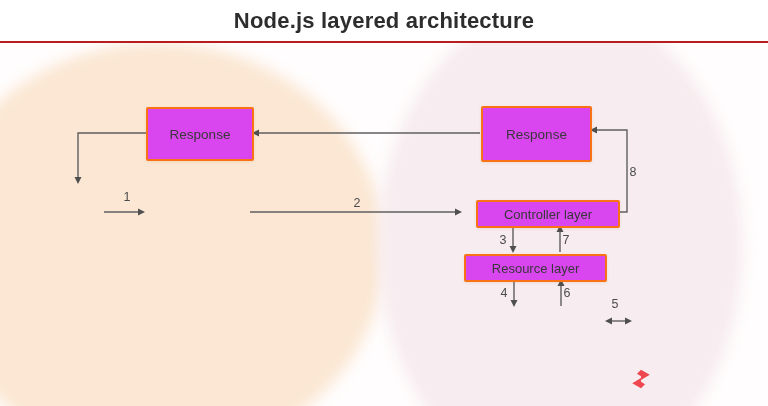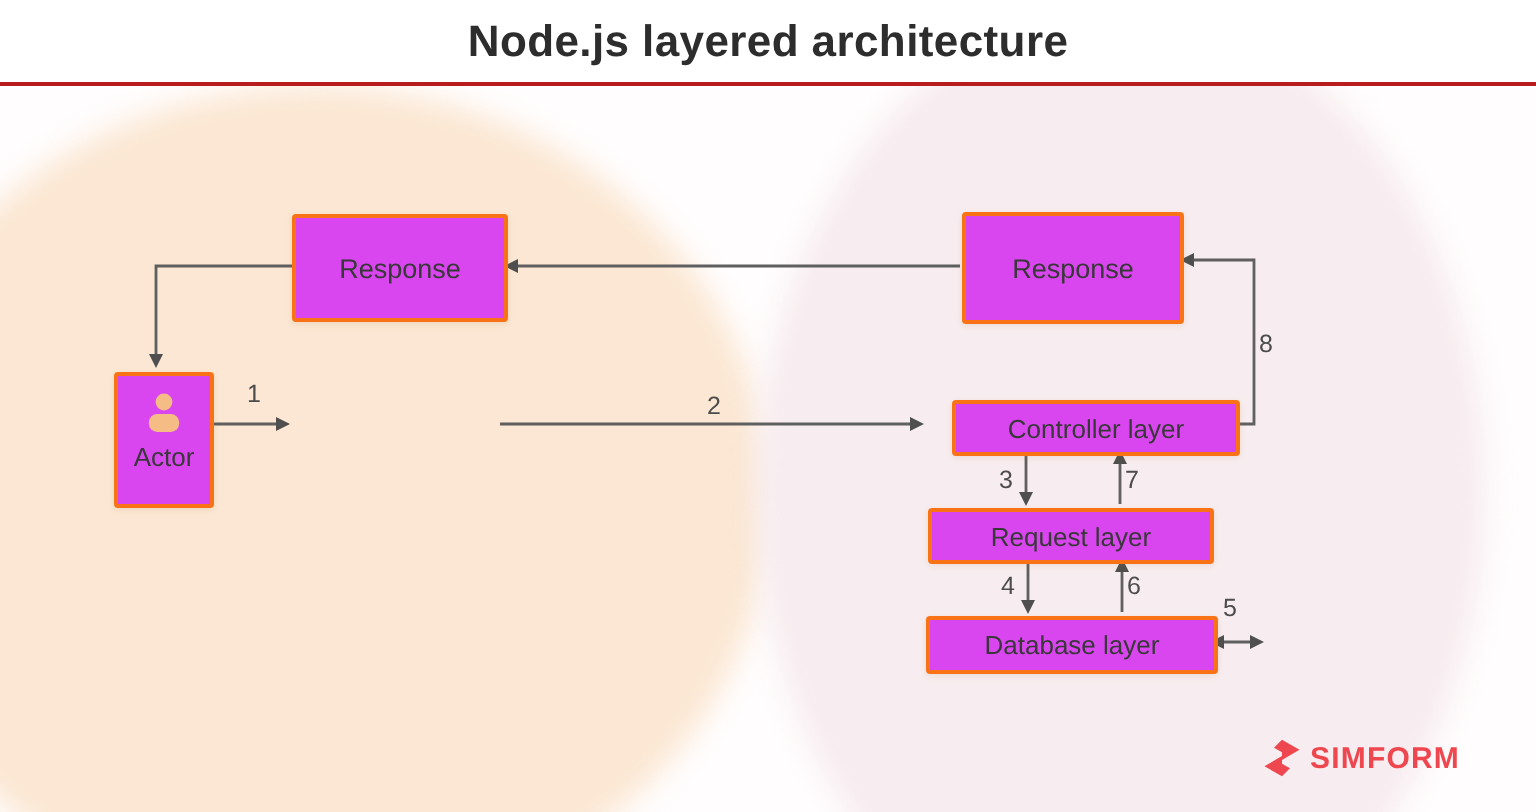--- a/index.html
+++ b/index.html
@@ -134,52 +134,39 @@
     </g>
   </svg>
 
   <div class="node big n-response">
     <span>Response</span>
   </div>
   <div class="node big n-resource">
     <span>Response</span>
   </div>
 
-  <div class="node iconbox n-actor">
-    <span>
-      <svg width="24" height="24" viewBox="0 0 24 24">
-        <circle cx="12" cy="7" r="4.2" fill="#f6bc85"></circle>
-        <rect x="4.4" y="13" width="15.2" height="9" rx="4.2" fill="#f6bc85"></rect>
-      </svg>
-    </span>
-    <span>Actor</span>
-  </div>
 
   <div class="node layer n-controller">
     <span>Controller layer</span>
   </div>
   <div class="node layer n-service">
-    <span>Request layer</span>
-  </div>
-  <div class="node layer n-dblayer">
-    <span>Database layer</span>
+    <span>Resource layer</span>
   </div>
 
 
   <span class="conn-label cl-1">1</span>
   <span class="conn-label cl-2">2</span>
   <span class="conn-label cl-3">3</span>
   <span class="conn-label cl-4">4</span>
   <span class="conn-label cl-5">5</span>
   <span class="conn-label cl-6">6</span>
   <span class="conn-label cl-7">7</span>
   <span class="conn-label cl-8">8</span>
 </div>
 
 <div class="brand">
   <span style="display:flex;">
     <svg width="20" height="20" viewBox="0 0 24 24">
       <polygon points="12,1 22.5,7 12,13.2 12,8.6 7.2,5.8" fill="#ee474f"></polygon>
       <polygon points="12,23 1.5,17 12,10.8 12,15.4 16.8,18.2" fill="#ee474f"></polygon>
     </svg>
   </span>
-  <span class="text">SIMFORM</span>
 </div>
 
 </body></html>

